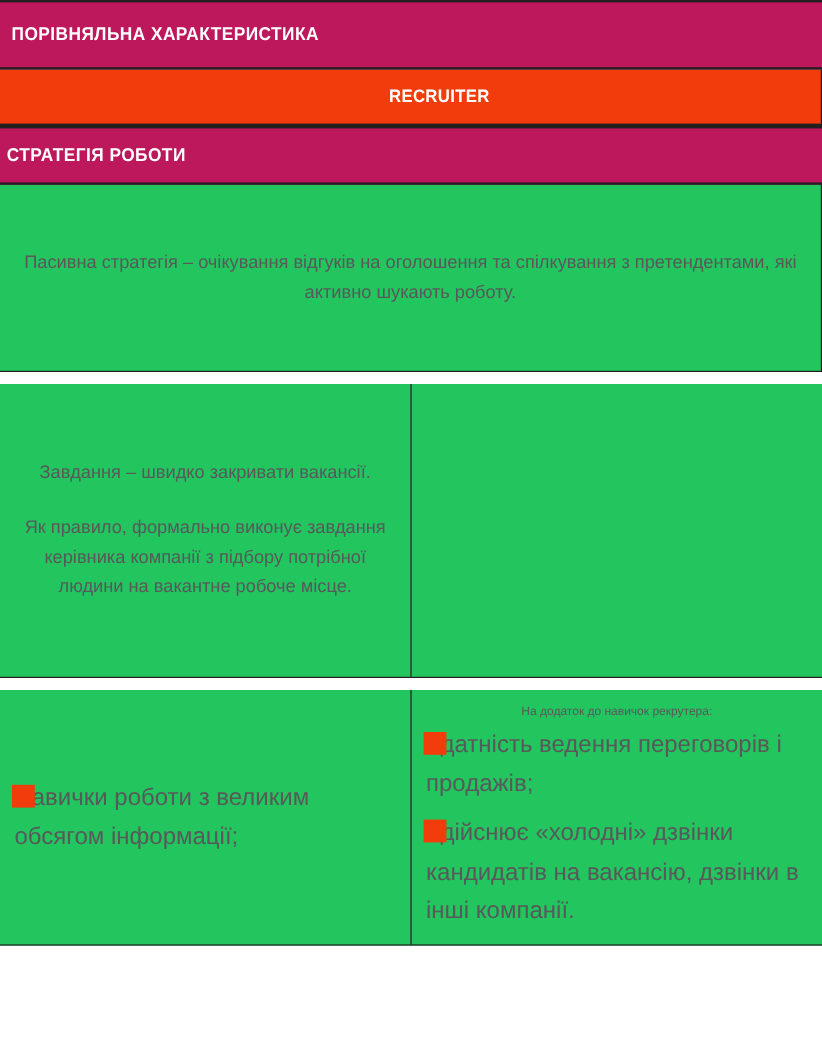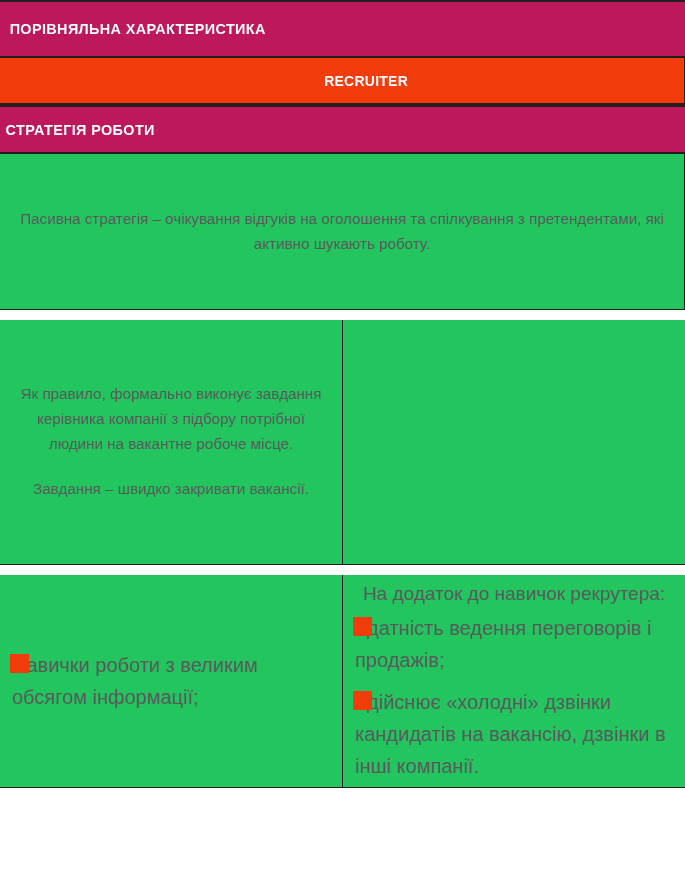--- a/index.html
+++ b/index.html
@@ -127,21 +127,21 @@
     position: absolute;
     left: 2px;
     top: 5px;
     width: 19px;
     height: 19px;
     background: #f23c0b;
     display: block;
   }
   .lead-note {
     color: #59585b;
-    font-size: 19px;
+    font-size: 10px;
     line-height: 1.62;
     text-align: center;
     margin: 0 0 2px 0;
   }
 </style>
 </head>
 <body>
 
 <div class="table">
 
@@ -160,22 +160,22 @@
   </div>
   <div class="row-content r1">
     <div class="cell left">
       <p class="para">Пасивна стратегія – очікування відгуків на оголошення та спілкування з претендентами, які активно шукають роботу.</p>
     </div>
   </div>
   <div class="gap"></div>
 
   <div class="row-content r2">
     <div class="cell left">
+      <p class="para">Завдання – швидко закривати вакансії.</p>
       <p class="para">Як правило, формально виконує завдання керівника компанії з підбору потрібної людини на вакантне робоче місце.</p>
-      <p class="para">Завдання – швидко закривати вакансії.</p>
     </div>
     <div class="cell">
     </div>
   </div>
   <div class="gap"></div>
 
   <div class="row-content r3">
     <div class="cell left">
       <ul class="bullets">
         <li class="bullet-item">

